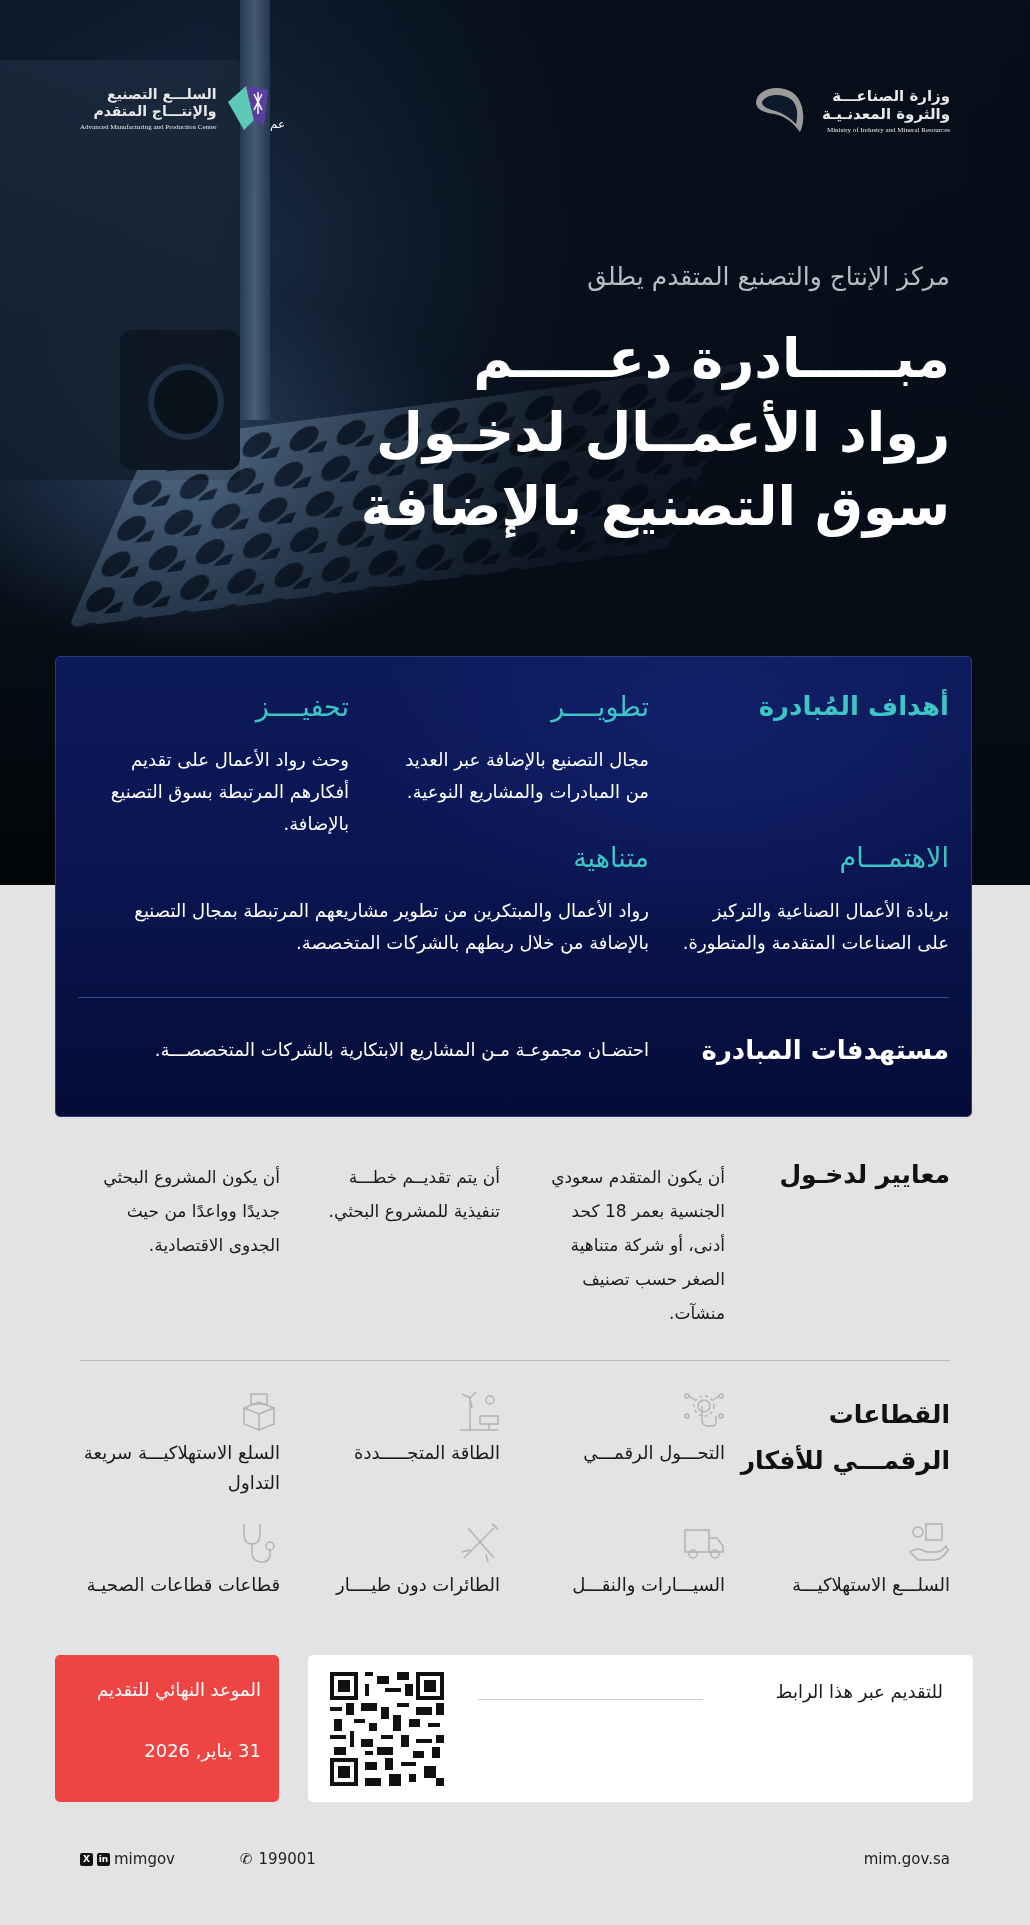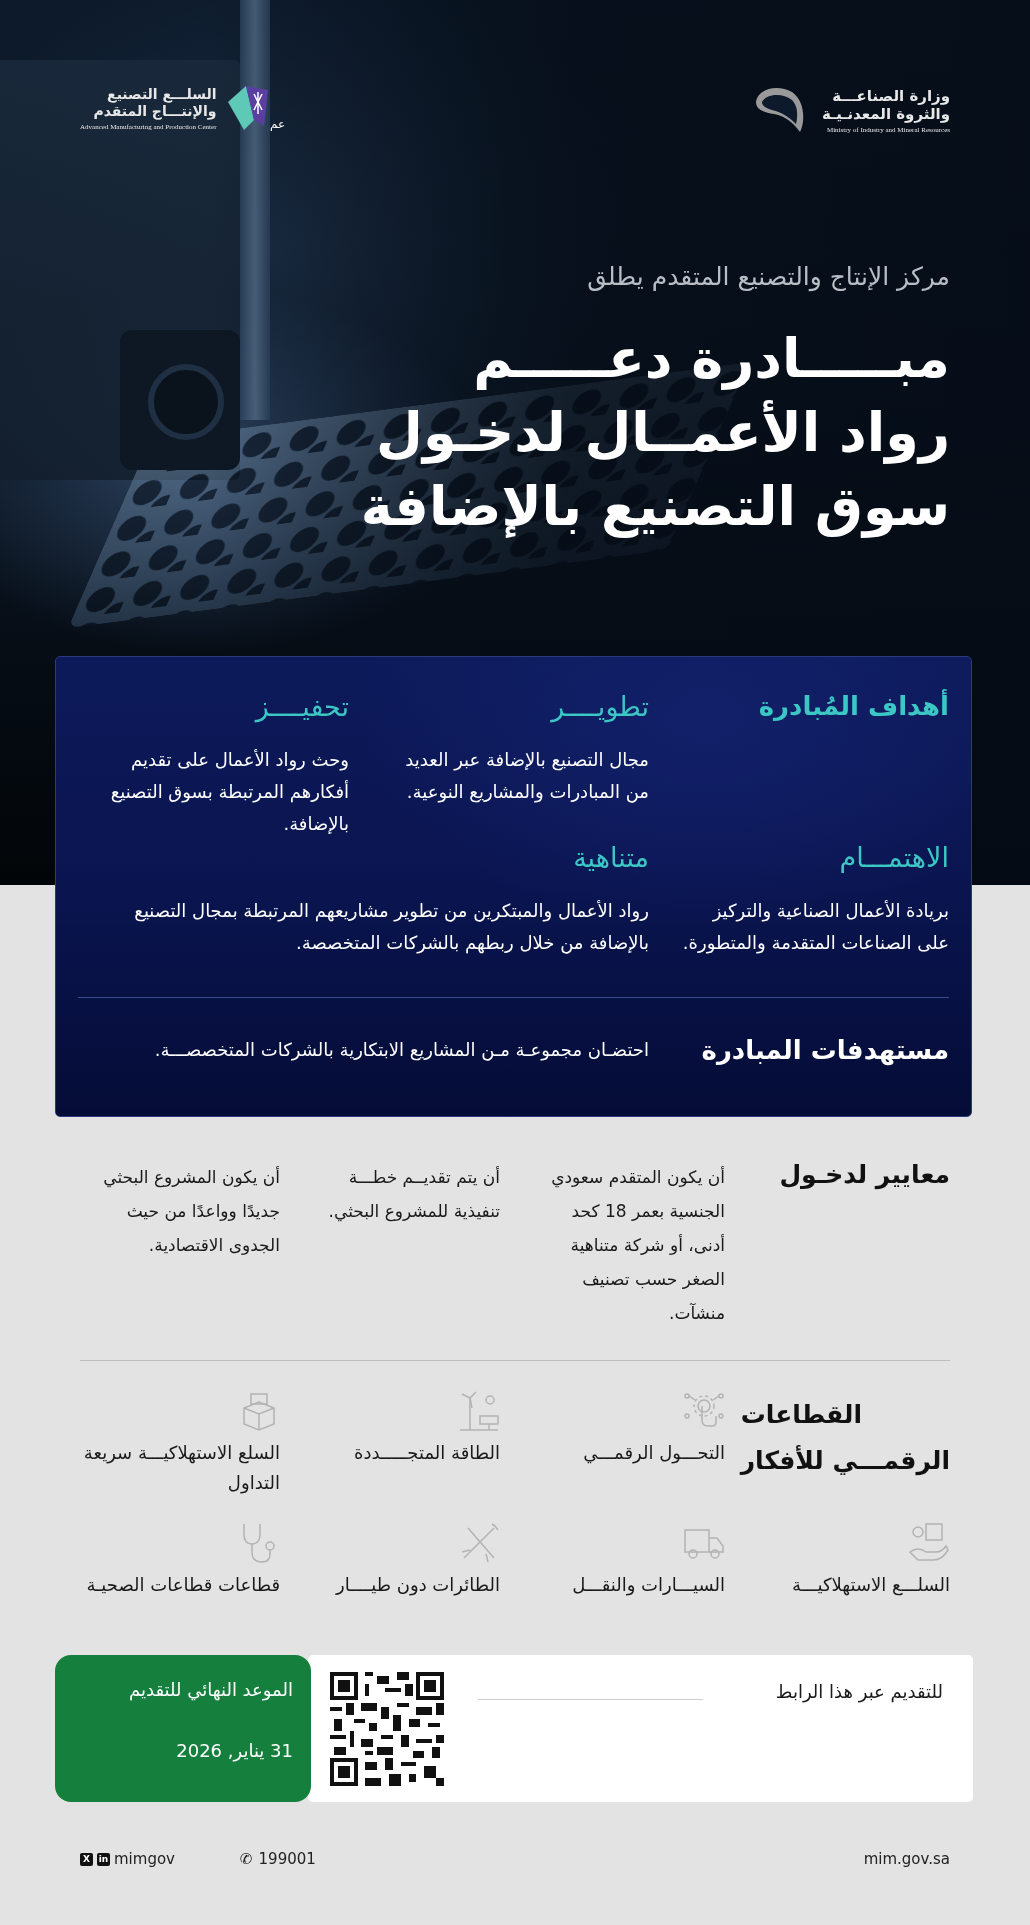--- a/index.html
+++ b/index.html
@@ -71,26 +71,26 @@
   .targets-head { position:absolute; top:378px; right:22px; color:#ffffff; font-size:26px; font-weight:bold; }
   .targets-text { position:absolute; top:382px; right:322px; color:#ffffff; font-size:18px; }
 
   .elig-head { position:absolute; top:1160px; right:80px; color:#111; font-size:25px; font-weight:bold; }
   .elig { position:absolute; top:1160px; color:#1a1a1a; font-size:17px; line-height:34px; text-align:right; }
   .e1 { right:305px; width:195px; }
   .e2 { right:530px; width:195px; }
   .e3 { right:750px; width:200px; }
   .sep2 { position:absolute; top:1360px; left:80px; right:80px; height:1px; background:#bdbdbd; }
 
-  .sect-head { position:absolute; top:1392px; right:80px; color:#111; font-size:25px; font-weight:bold; line-height:46px; text-align:left; }
+  .sect-head { position:absolute; top:1392px; right:80px; color:#111; font-size:25px; font-weight:bold; line-height:46px; text-align:right; }
   .sector { position:absolute; text-align:right; }
   .sector .ic { display:block; margin-left:auto; width:42px; height:42px; margin-bottom:6px; }
   .sector .lbl { color:#1a1a1a; font-size:18px; line-height:30px; }
 
-  .deadline { position:absolute; left:55px; top:1655px; width:256px; height:147px; background:#15803d; border-radius:16px; text-align:right; padding:24px 18px 0 0; color:#fff; }
+  .deadline { position:absolute; left:55px; top:1655px; width:224px; height:147px; background:#ef4444; border-radius:5px; text-align:right; padding:24px 18px 0 0; color:#fff; }
   .deadline .h { font-size:18px; }
   .deadline .d { font-size:18px; margin-top:40px; }
   .apply { position:absolute; left:308px; top:1655px; width:665px; height:147px; background:#fff; border-radius:5px;padding-left:20px; }
   .apply .lbl { position:absolute; top:26px; right:30px; font-size:18px; color:#1a1a1a; }
   .apply .line { position:absolute; top:44px; right:270px; width:225px; height:1px; background:#cfcfcf; }
   .qr { position:absolute; left:22px; top:17px; width:114px; height:114px; }
 
   .footer { position:absolute; top:1850px; left:80px; right:80px; height:22px; font-size:15px; color:#222; }
   .footer .site { position:absolute; right:0; top:0; }
   .footer .phone { position:absolute; left:160px; top:0; direction:ltr; display:flex; align-items:center; gap:6px; }

